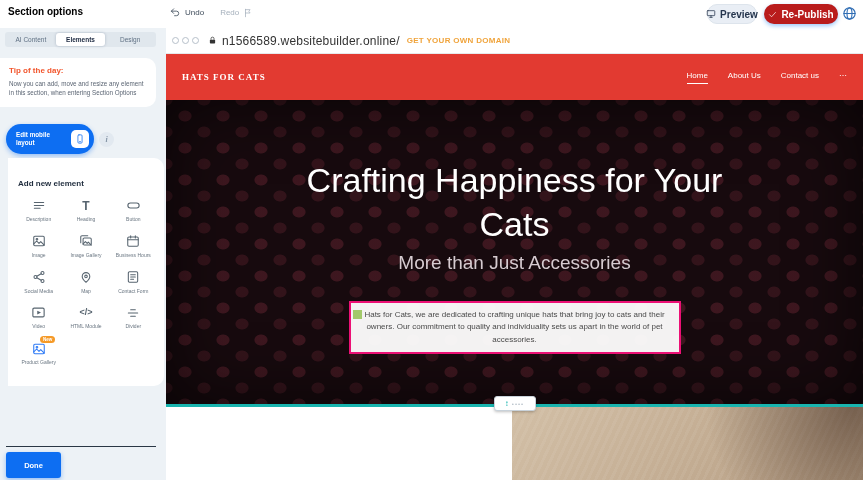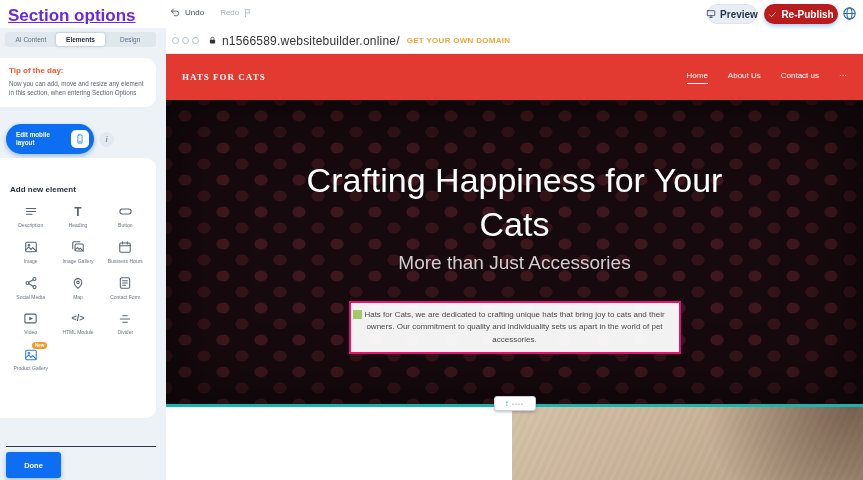--- a/index.html
+++ b/index.html
@@ -3,21 +3,21 @@
 <meta charset="utf-8">
 <style>
   html,body{margin:0;padding:0;background:#fff;}
   .stage{position:relative;width:863px;height:480px;overflow:hidden;background:#fff;
          font-family:"Liberation Sans",sans-serif;-webkit-font-smoothing:antialiased;}
   svg{display:block;}
   .ic{stroke:currentColor;fill:none;stroke-width:1.8;stroke-linecap:round;stroke-linejoin:round;}
 
   
   .topbar{position:absolute;left:0;top:0;width:863px;height:28px;background:#fff;z-index:6;}
-  .tb-title{position:absolute;left:8px;top:6px;font-size:17px;font-weight:bold;color:#6d28d9;text-decoration:underline;}
+  .tb-title{position:absolute;left:8px;top:6px;font-size:10px;font-weight:bold;color:#000000;}
   .tb-hist{position:absolute;left:170px;top:7px;display:flex;align-items:center;}
   .tb-undo{display:flex;align-items:center;gap:4px;color:#3f4c5b;font-size:8px;cursor:pointer;}
   .tb-redo{display:flex;align-items:center;gap:4px;color:#a5b0bc;font-size:8px;margin-left:16px;cursor:pointer;}
   .pill{position:absolute;top:4px;height:20px;border-radius:11px;display:flex;align-items:center;
         justify-content:center;gap:4px;font-size:10px;font-weight:bold;cursor:pointer;box-sizing:border-box;}
   .preview{left:707px;width:50px;background:#e9eef5;color:#25354d;border:1px solid #dde4ec;}
   .republish{left:764px;width:74px;background:#b91c1c;color:#fff;box-shadow:0 2px 4px rgba(12,121,242,.4);}
   .globe{position:absolute;left:842px;top:6px;width:15px;height:15px;color:#2f6db4;cursor:pointer;}
 
   
@@ -33,22 +33,22 @@
   .tip-body{font-size:6.3px;color:#5b6573;line-height:1.5;}
   .edit-row{position:absolute;left:6px;top:96px;display:flex;align-items:center;gap:5px;}
   .edit-btn{width:88px;height:30px;border-radius:16px;background:#0d6ef2;display:flex;align-items:center;
             gap:6px;padding:0 5px 0 10px;box-sizing:border-box;cursor:pointer;box-shadow:0 2px 5px rgba(13,110,242,.4);}
   .edit-lbl{font-size:6.3px;font-weight:bold;color:#fff;line-height:1.2;}
   .phone-box{width:18px;height:18px;background:#fff;border-radius:5px;display:flex;align-items:center;
              justify-content:center;color:#0d6ef2;flex:0 0 auto;}
   .info-dot{width:15px;height:15px;border-radius:50%;background:#e2e9f0;color:#8494a5;font-size:8px;
             font-weight:bold;font-family:"Liberation Serif",serif;font-style:italic;
             display:flex;align-items:center;justify-content:center;cursor:pointer;}
-  .add-card{position:absolute;left:0;top:130px;width:156px;height:260px;background:#fff;
-            border-radius:0 10px 10px 0;padding:27px 8px;box-sizing:border-box;}
+  .add-card{position:absolute;left:8px;top:130px;width:156px;height:228px;background:#fff;
+            border-radius:0 10px 10px 0;padding:21px 8px;box-sizing:border-box;}
   .add-title{font-size:8px;font-weight:bold;color:#1f2c3d;margin:0 0 9px 2px;}
   .grid{display:grid;grid-template-columns:repeat(3,1fr);row-gap:10px;column-gap:2px;}
   .cell{display:flex;flex-direction:column;align-items:center;gap:2px;position:relative;cursor:pointer;}
   .cico{height:17px;display:flex;align-items:center;justify-content:center;color:#57646f;}
   .cico.blue{color:#2f7bf6;}
   .clbl{font-size:5px;color:#6a7682;text-align:center;line-height:1.35;max-width:42px;}
   .glyph{font-size:12px;font-weight:bold;line-height:1;}
   .badge{position:absolute;top:-4px;right:6px;background:#f59a28;color:#fff;font-size:4.5px;
          font-weight:bold;padding:1px 3px;border-radius:5px;}
   .side-div{position:absolute;left:6px;top:418px;width:150px;border-top:1px solid #2a3745;}

